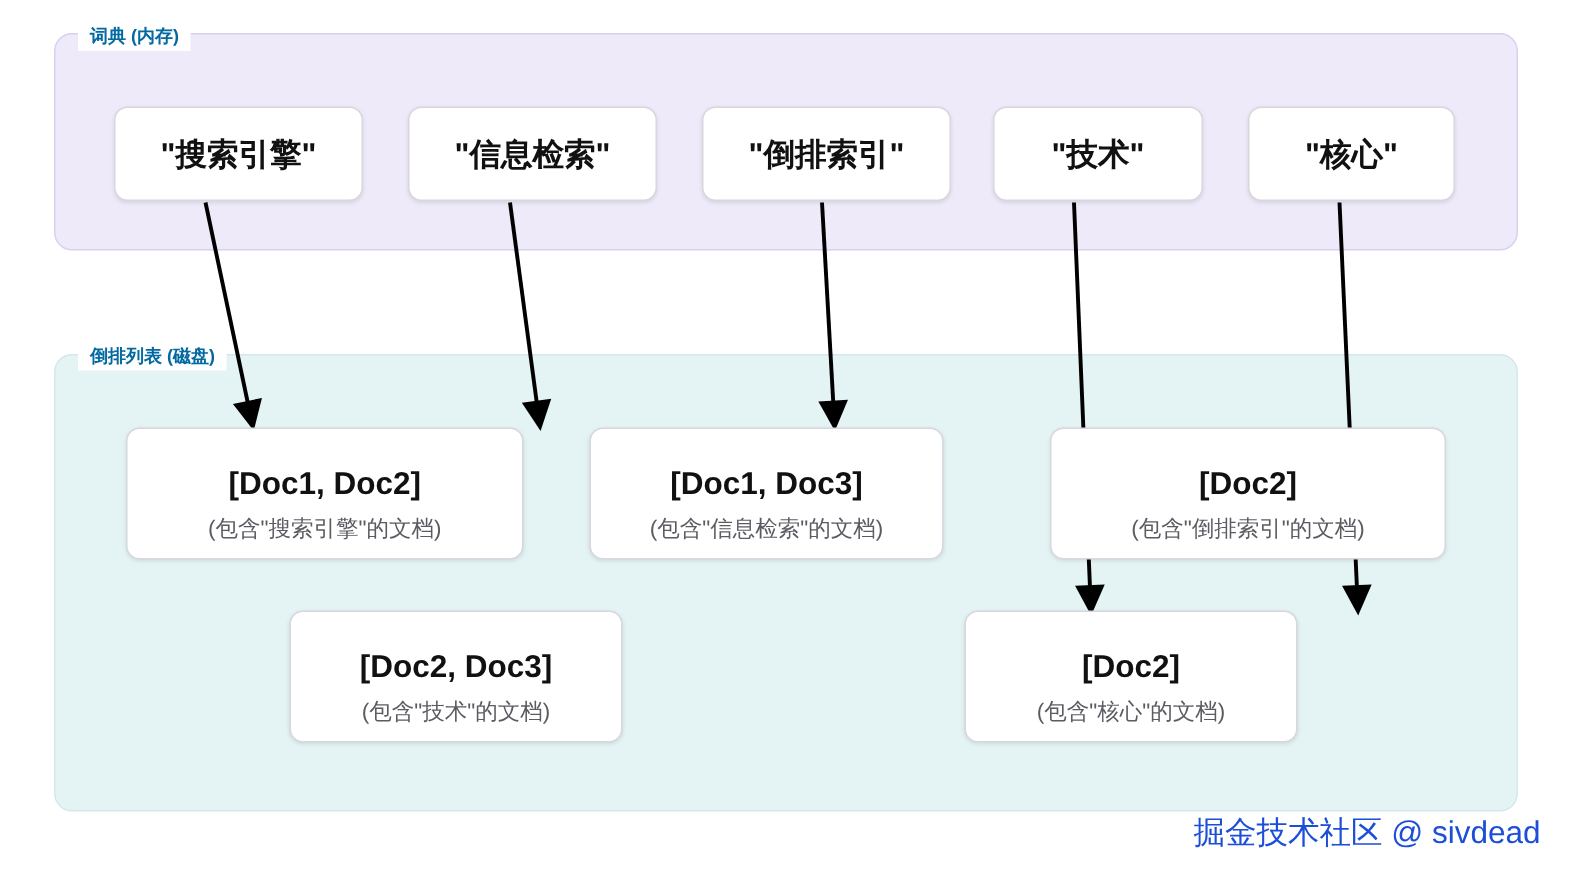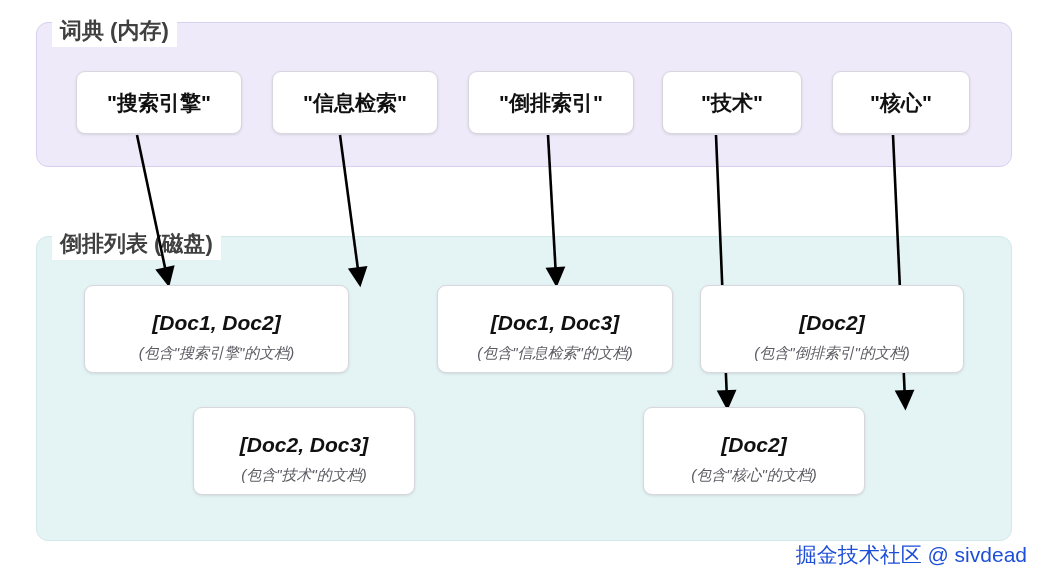--- a/index.html
+++ b/index.html
@@ -40,23 +40,23 @@
     top: 236px;
     width: 976px;
     height: 305px;
     background: #e4f3f4;
     border: 1px solid #d2e9ea;
   }
   .panel-title {
     position: absolute;
     background: #ffffff;
     padding: 1px 8px 2px 8px;
-    font-size: 22px;
+    font-size: 12px;
     font-weight: bold;
-    color: #404040;
+    color: #0369a1;
     white-space: nowrap;
     line-height: 1.25;
   }
   #dict-title {
     left: 52px;
     top: 16px;
   }
   #list-title {
     left: 52px;
     top: 229px;
@@ -77,21 +77,20 @@
   }
   .term-card {
     height: 63px;
     font-size: 21px;
     font-weight: bold;
     color: #111111;
   }
   .post-card {
     height: 88px;
     padding-top: 14px;
-    font-style: italic;
   }
   .post-main {
     font-size: 21px;
     font-weight: bold;
     color: #111111;
     line-height: 1.2;
   }
   .post-sub {
     margin-top: 9px;
     font-size: 15px;
@@ -157,21 +156,21 @@
     <span>"技术"</span>
   </div>
   <div class="card term-card" style="left:832px; top:71px; width:138px;">
     <span>"核心"</span>
   </div>
 
   <div class="card post-card" style="left:84px; top:285px; width:265px;">
     <span class="post-main">[Doc1, Doc2]</span>
     <span class="post-sub">(包含"搜索引擎"的文档)</span>
   </div>
-  <div class="card post-card" style="left:393px; top:285px; width:236px;margin-left:44px;">
+  <div class="card post-card" style="left:393px; top:285px; width:236px;">
     <span class="post-main">[Doc1, Doc3]</span>
     <span class="post-sub">(包含"信息检索"的文档)</span>
   </div>
   <div class="card post-card" style="left:700px; top:285px; width:264px;">
     <span class="post-main">[Doc2]</span>
     <span class="post-sub">(包含"倒排索引"的文档)</span>
   </div>
   <div class="card post-card" style="left:181px; top:407px; width:222px;margin-left:12px;">
     <span class="post-main">[Doc2, Doc3]</span>
     <span class="post-sub">(包含"技术"的文档)</span>

